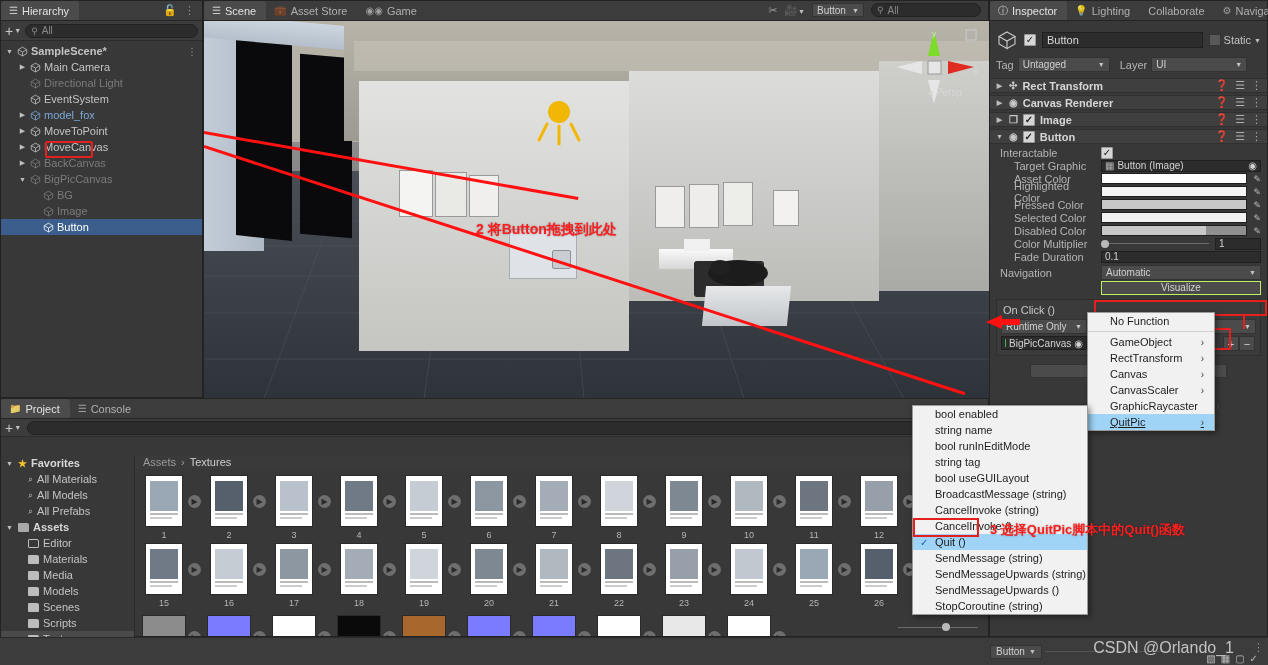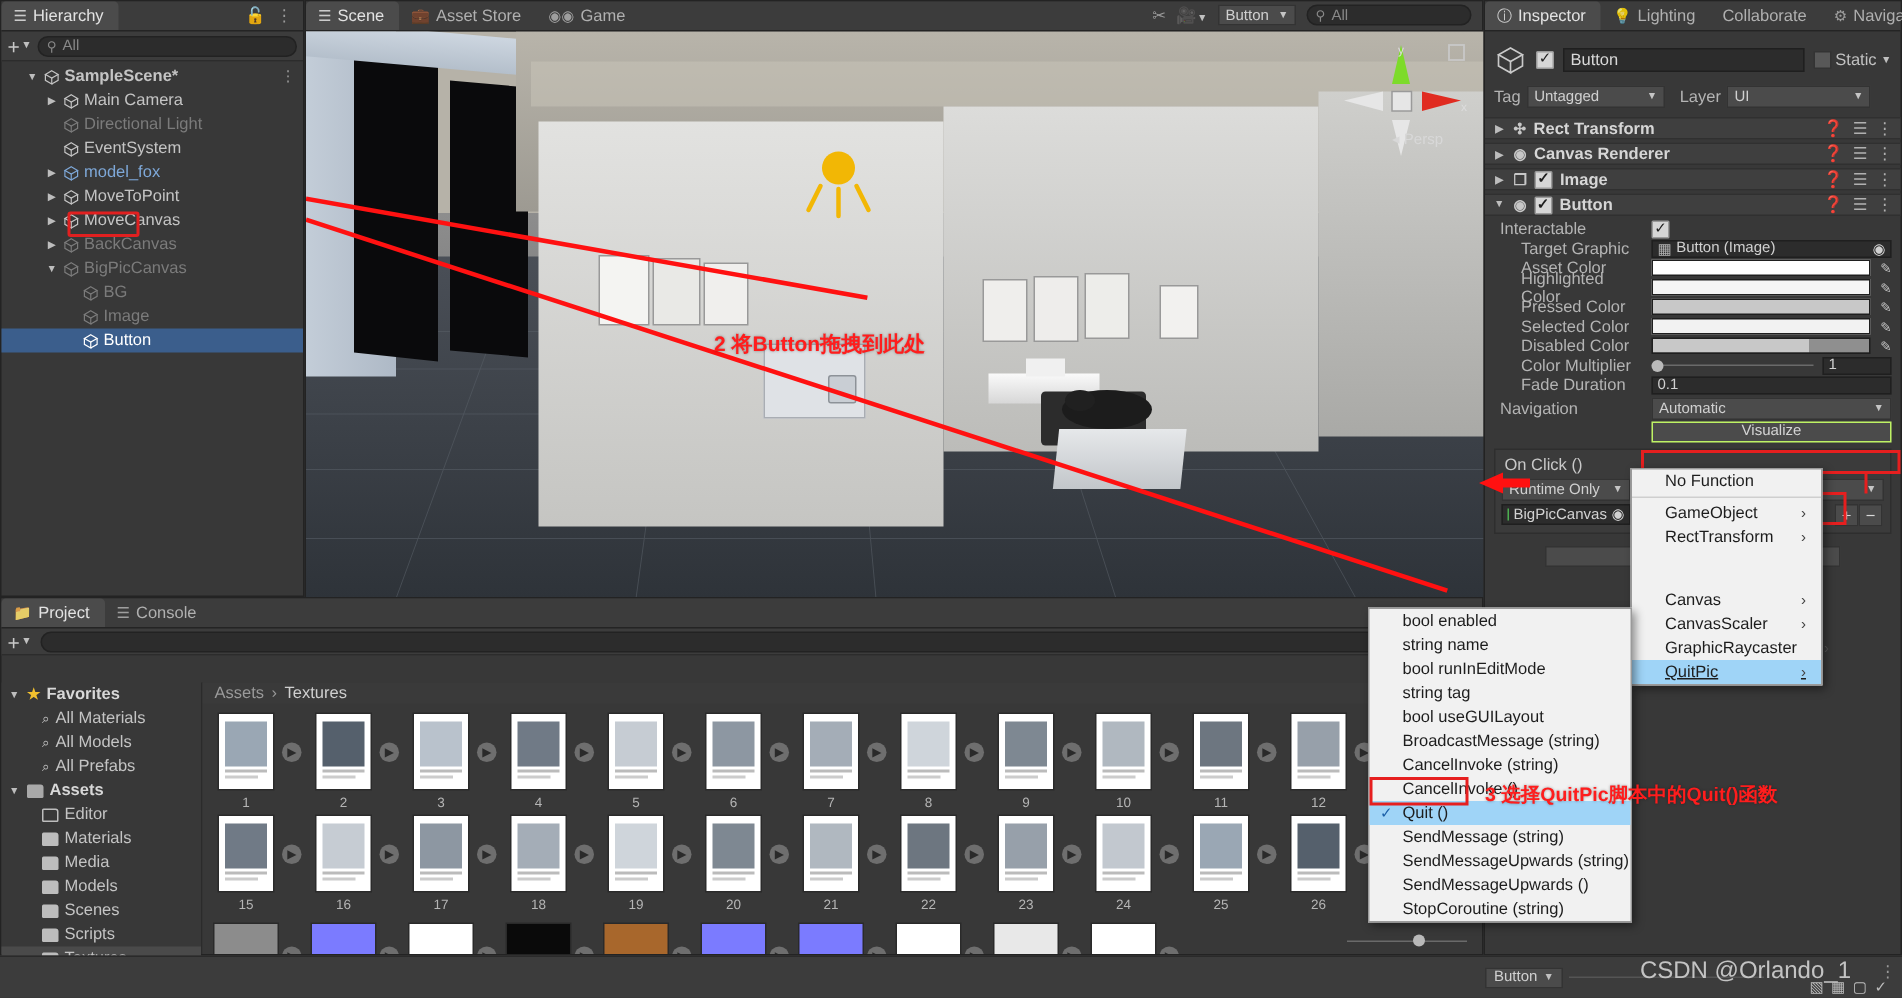--- a/index.html
+++ b/index.html
@@ -25,21 +25,21 @@
   
   #hierarchy{ left:0; top:0; width:203px; height:398px; background:#383838; }
   .h-toolbar{ height:20px; background:#3c3c3c; display:flex; align-items:center; padding:0 4px; gap:4px;
               border-bottom:1px solid #2c2c2c; }
   .plusbtn{ color:#c8c8c8; font-size:14px; line-height:1; display:flex; align-items:center; gap:1px;}
   .caret{ font-size:7px; color:#c0c0c0; }
   .searchbox{ flex:1; height:14px; background:#2c2c2c; border:1px solid #222; border-radius:7px;
               display:flex; align-items:center; padding:0 5px; gap:4px; color:#888; font-size:10px;}
   .searchbox .mag{ font-size:9px; }
   .h-list{ padding-top:2px; }
-  .hrow{ height:16px; display:flex; align-items:center; gap:3px; padding-left:16px; white-space:nowrap;
+  .hrow{ height:16px; display:flex; align-items:center; gap:3px; padding-left:4px; white-space:nowrap;
          font-size:11px; color:#c4c4c4; }
   .hrow.sel{ background:#3b5e8c; color:#fff; }
   .hrow.dim{ color:#7b7b7b; }
   .hrow.blue{ color:#7ea8d8; }
   .arr{ width:9px; font-size:7px; color:#bdbdbd; display:inline-block; text-align:center; }
   .arr.empty{ color:transparent; }
   .cube{ display:inline-block; width:11px; height:11px; position:relative; flex:0 0 auto;}
   .cube svg{ display:block; }
   .hrow .kebab{ margin-left:auto; padding-right:6px; color:#9a9a9a; letter-spacing:-1px; font-size:10px;}
   .sel-outline{ position:absolute; border:2px solid #e12020; border-radius:2px; pointer-events:none; }
@@ -646,21 +646,21 @@
       </div>
       <div class="msep"></div>
       <div class="mitem" style="position: relative;">
         <span>GameObject</span>
         <span class="chev">›</span>
       </div>
       <div class="mitem" style="position: relative;">
         <span>RectTransform</span>
         <span class="chev">›</span>
       </div>
-      <div class="mitem" style="position: relative; margin-top: 26px;">
+      <div class="mitem" style="position: relative;">
         <span>Canvas</span>
         <span class="chev">›</span>
       </div>
       <div class="mitem" style="position: relative;">
         <span>CanvasScaler</span>
         <span class="chev">›</span>
       </div>
       <div class="mitem" style="position: relative;">
         <span>GraphicRaycaster</span>
         <span class="chev">›</span>

